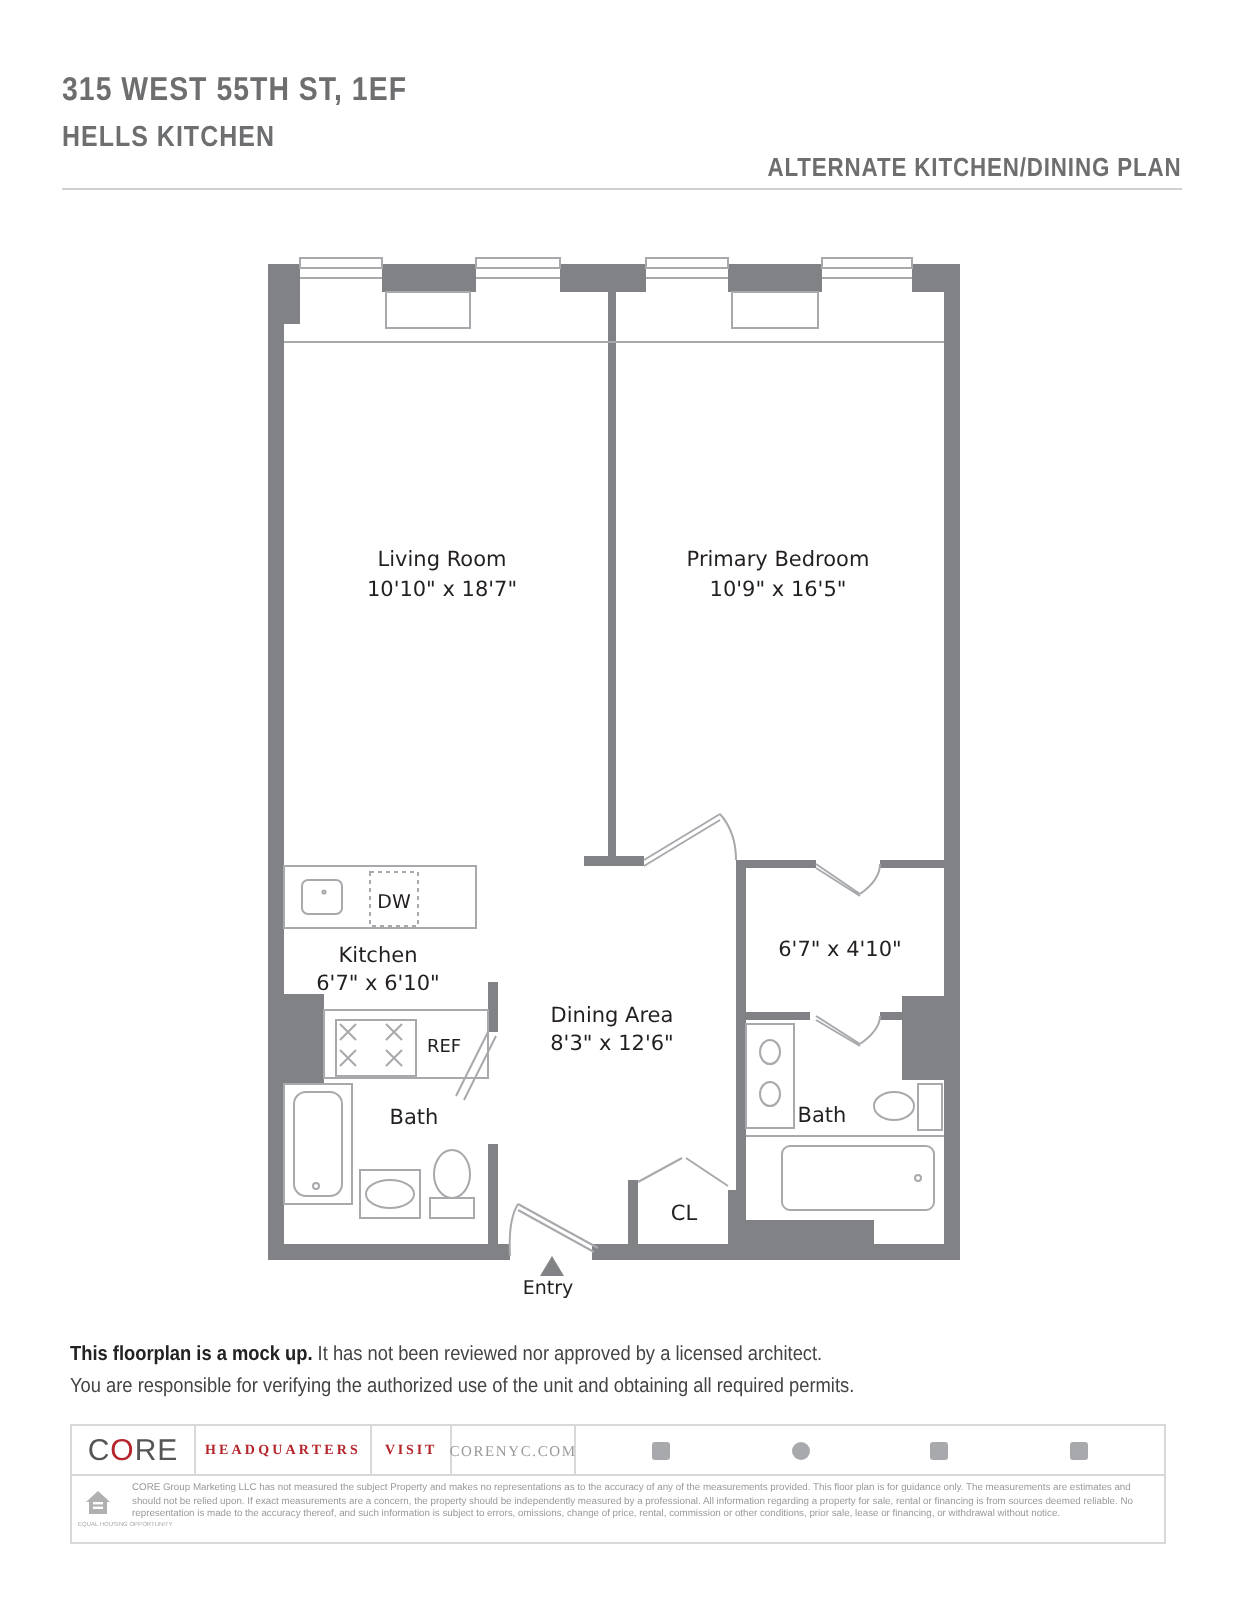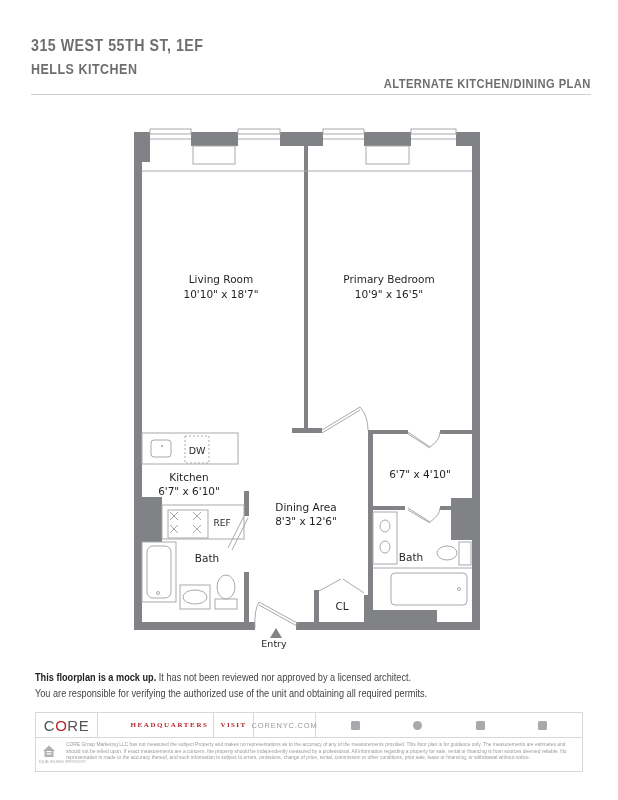--- a/index.html
+++ b/index.html
@@ -10,24 +10,24 @@
   .hdr-rule { position: absolute; left: 31px; top: 94px; width: 560px; height: 1px; background: #cfd0d2; }
   .plan { position: absolute; left: 0; top: 0; }
   .room-label { font-family: "DejaVu Sans", sans-serif; font-size: 10.5px; fill: #231f20; }
   .disclaimer { position: absolute; left: 35px; top: 670px; font-size: 10.2px; color: #444; line-height: 16px; transform: scaleX(0.9); transform-origin: left top; white-space: nowrap; }
   .disclaimer b { color: #222; }
   .footer { position: absolute; left: 35px; top: 712px; width: 548px; height: 60px; border: 1px solid #d8d8d8; box-sizing: border-box; }
   .f-row { position: absolute; left: 0; top: 0; height: 24px; width: 100%; border-bottom: 1px solid #d8d8d8; display: flex; align-items: center; }
   .f-cell { height: 24px; display: flex; align-items: center; border-right: 1px solid #d8d8d8; box-sizing: border-box; }
   .logo { width: 62px; justify-content: center; font-size: 15px; color: #555; letter-spacing: 0.5px; }
   .logo .o { color: #b5252b; }
-  .hq { width: 88px; justify-content: center; font-family: "Liberation Serif", serif; font-size: 7px; color: #b5252b; letter-spacing: 1.6px; font-weight: bold; margin-left: 28px; }
+  .hq { width: 88px; justify-content: center; font-family: "Liberation Serif", serif; font-size: 7px; color: #b5252b; letter-spacing: 1.6px; font-weight: bold; }
   .addr { width: 238px; padding-left: 6px; font-size: 7.4px; color: #888; white-space: nowrap; }
   .visit { width: 40px; justify-content: center; font-family: "Liberation Serif", serif; font-size: 7px; color: #b5252b; letter-spacing: 1.4px; font-weight: bold; }
-  .web { width: 62px; justify-content: center; font-size: 7.5px; color: #999; letter-spacing: 0.8px; }
+  .web { width: 62px; justify-content: center; font-size: 7.5px; color: #999; letter-spacing: 0.8px; font-family: Liberation Serif, serif; }
   .social { flex: 1; justify-content: space-around; border-right: none; padding: 0 8px; }
   .soc { width: 9px; height: 9px; background: #a7a9ac; border-radius: 1.5px; display: inline-block; }
   .f-legal { position: absolute; left: 0; top: 25px; width: 100%; height: 34px; }
   .eho { position: absolute; left: 6px; top: 6px; width: 14px; height: 14px; }
   .eho-txt { position: absolute; left: 3px; top: 22px; font-size: 3px; color: #aaa; }
   .legal-txt { position: absolute; left: 30px; top: 4px; width: 510px; font-size: 4.9px; line-height: 6.5px; color: #9a9a9a; }
 </style>
 </head>
 <body>
 

